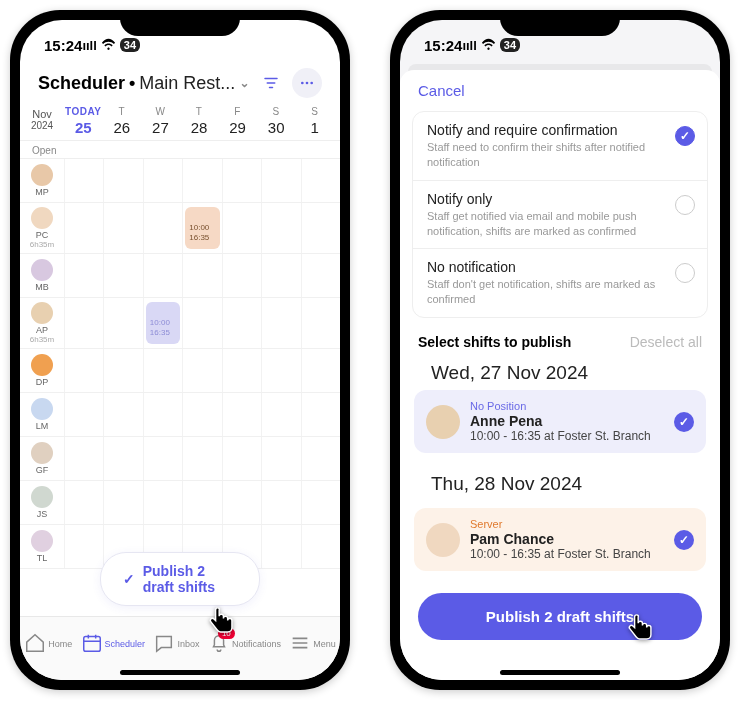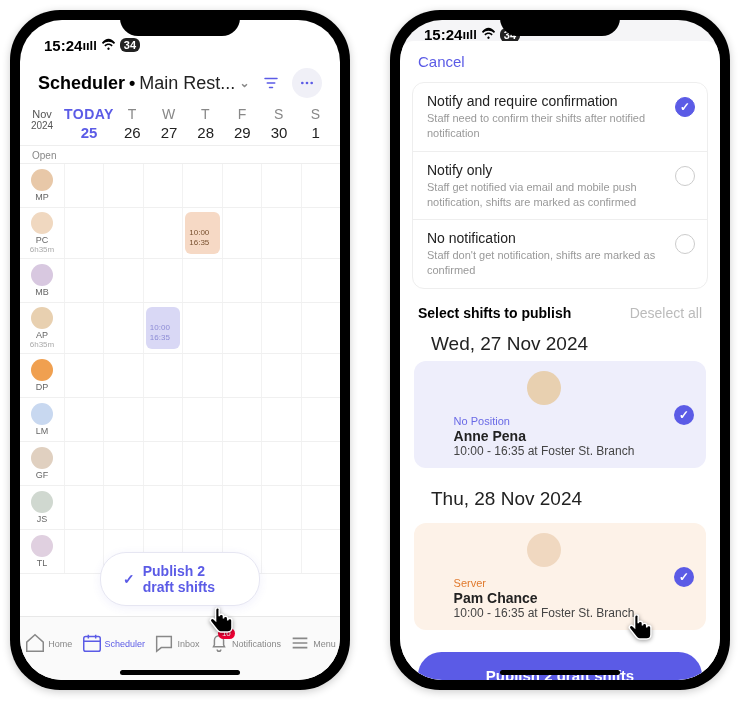--- a/index.html
+++ b/index.html
@@ -33,21 +33,21 @@
   .hdr-title { flex:1; font-size:18px; font-weight:700; display:flex; align-items:center; gap:4px;}
   .hdr-loc { font-weight:400; color:#222;}
   .icon-btn { width:30px; height:30px; border-radius:50%; display:flex; align-items:center; justify-content:center; background:#f0f0f7; color:#5b5be6; font-size:16px;}
   .chev { color:#888; font-size:12px; }
 
   
   .week { display:flex; padding:0 6px 4px 0;}
   .week .mon { width:44px; text-align:center; font-size:11px; color:#555; padding-top:2px;}
   .week .mon .year{ display:block; font-size:10px;}
   .week .day { flex:1; text-align:center; }
-  .week .dow { font-size:14px; color:#888; letter-spacing:.5px;}
+  .week .dow { font-size:10px; color:#888; letter-spacing:.5px;}
   .week .dnum { font-size:15px; font-weight:500; color:#222; margin-top:2px;}
   .week .today .dow, .week .today .dnum { color:#5b5be6; font-weight:600;}
 
   
   .grid { flex:1; overflow:hidden; position:relative; border-top:1px solid #eee;}
   .open-label { font-size:10px; color:#888; padding:4px 0 2px 12px; border-bottom:1px solid #eee;}
   .rows {}
   .row { display:flex; border-bottom:1px solid #f0f0f0; min-height:44px; }
   .row .emp { width:44px; display:flex; flex-direction:column; align-items:center; justify-content:center; padding:4px 0;}
   .avatar { width:22px; height:22px; border-radius:50%; }
@@ -88,21 +88,21 @@
   .opt-desc { font-size:11px; color:#999; line-height:1.35;}
   .radio { position:absolute; right:12px; top:14px; width:20px; height:20px; border-radius:50%; border:1.5px solid #ccc;}
   .radio.checked { background:#5b5be6; border-color:#5b5be6; display:flex; align-items:center; justify-content:center;}
   .radio.checked::after { content:"✓"; color:#fff; font-size:12px; font-weight:700;}
 
   .shifts-hdr { display:flex; justify-content:space-between; padding:16px 18px 2px; font-size:14px;}
   .shifts-hdr .t { font-weight:700; }
   .shifts-hdr .d { color:#bbb;}
 
   .date-lbl { padding:10px 31px 6px; font-size:19px; color:#222;}
-  .shift-card { margin:0 14px 10px; border-radius:12px; padding:10px 44px 10px 12px; position:relative; display:flex; align-items:center; gap:10px;flex-direction:column;}
+  .shift-card { margin:0 14px 10px; border-radius:12px; padding:10px 44px 10px 12px; position:relative; display:flex; align-items:center; gap:10px;}
   .shift-card.purple-bg { background:#eeeefb;}
   .shift-card.orange-bg { background:#fdf2e8;margin-top:7px;}
   .sc-avatar { width:34px; height:34px; border-radius:50%; }
   .sc-pos { font-size:11px; font-weight:500; margin-bottom:1px;}
   .sc-pos.pp { color:#6a6ae6;}
   .sc-pos.oo { color:#e07a2e;}
   .sc-name { font-size:14px; font-weight:700; color:#222;}
   .sc-time { font-size:12px; color:#444;}
   .sc-check { position:absolute; right:12px; top:50%; transform:translateY(-50%); width:20px; height:20px; border-radius:50%; background:#5b5be6; display:flex; align-items:center; justify-content:center;}
   .sc-check::after{ content:"✓"; color:#fff; font-size:12px; font-weight:700;}

